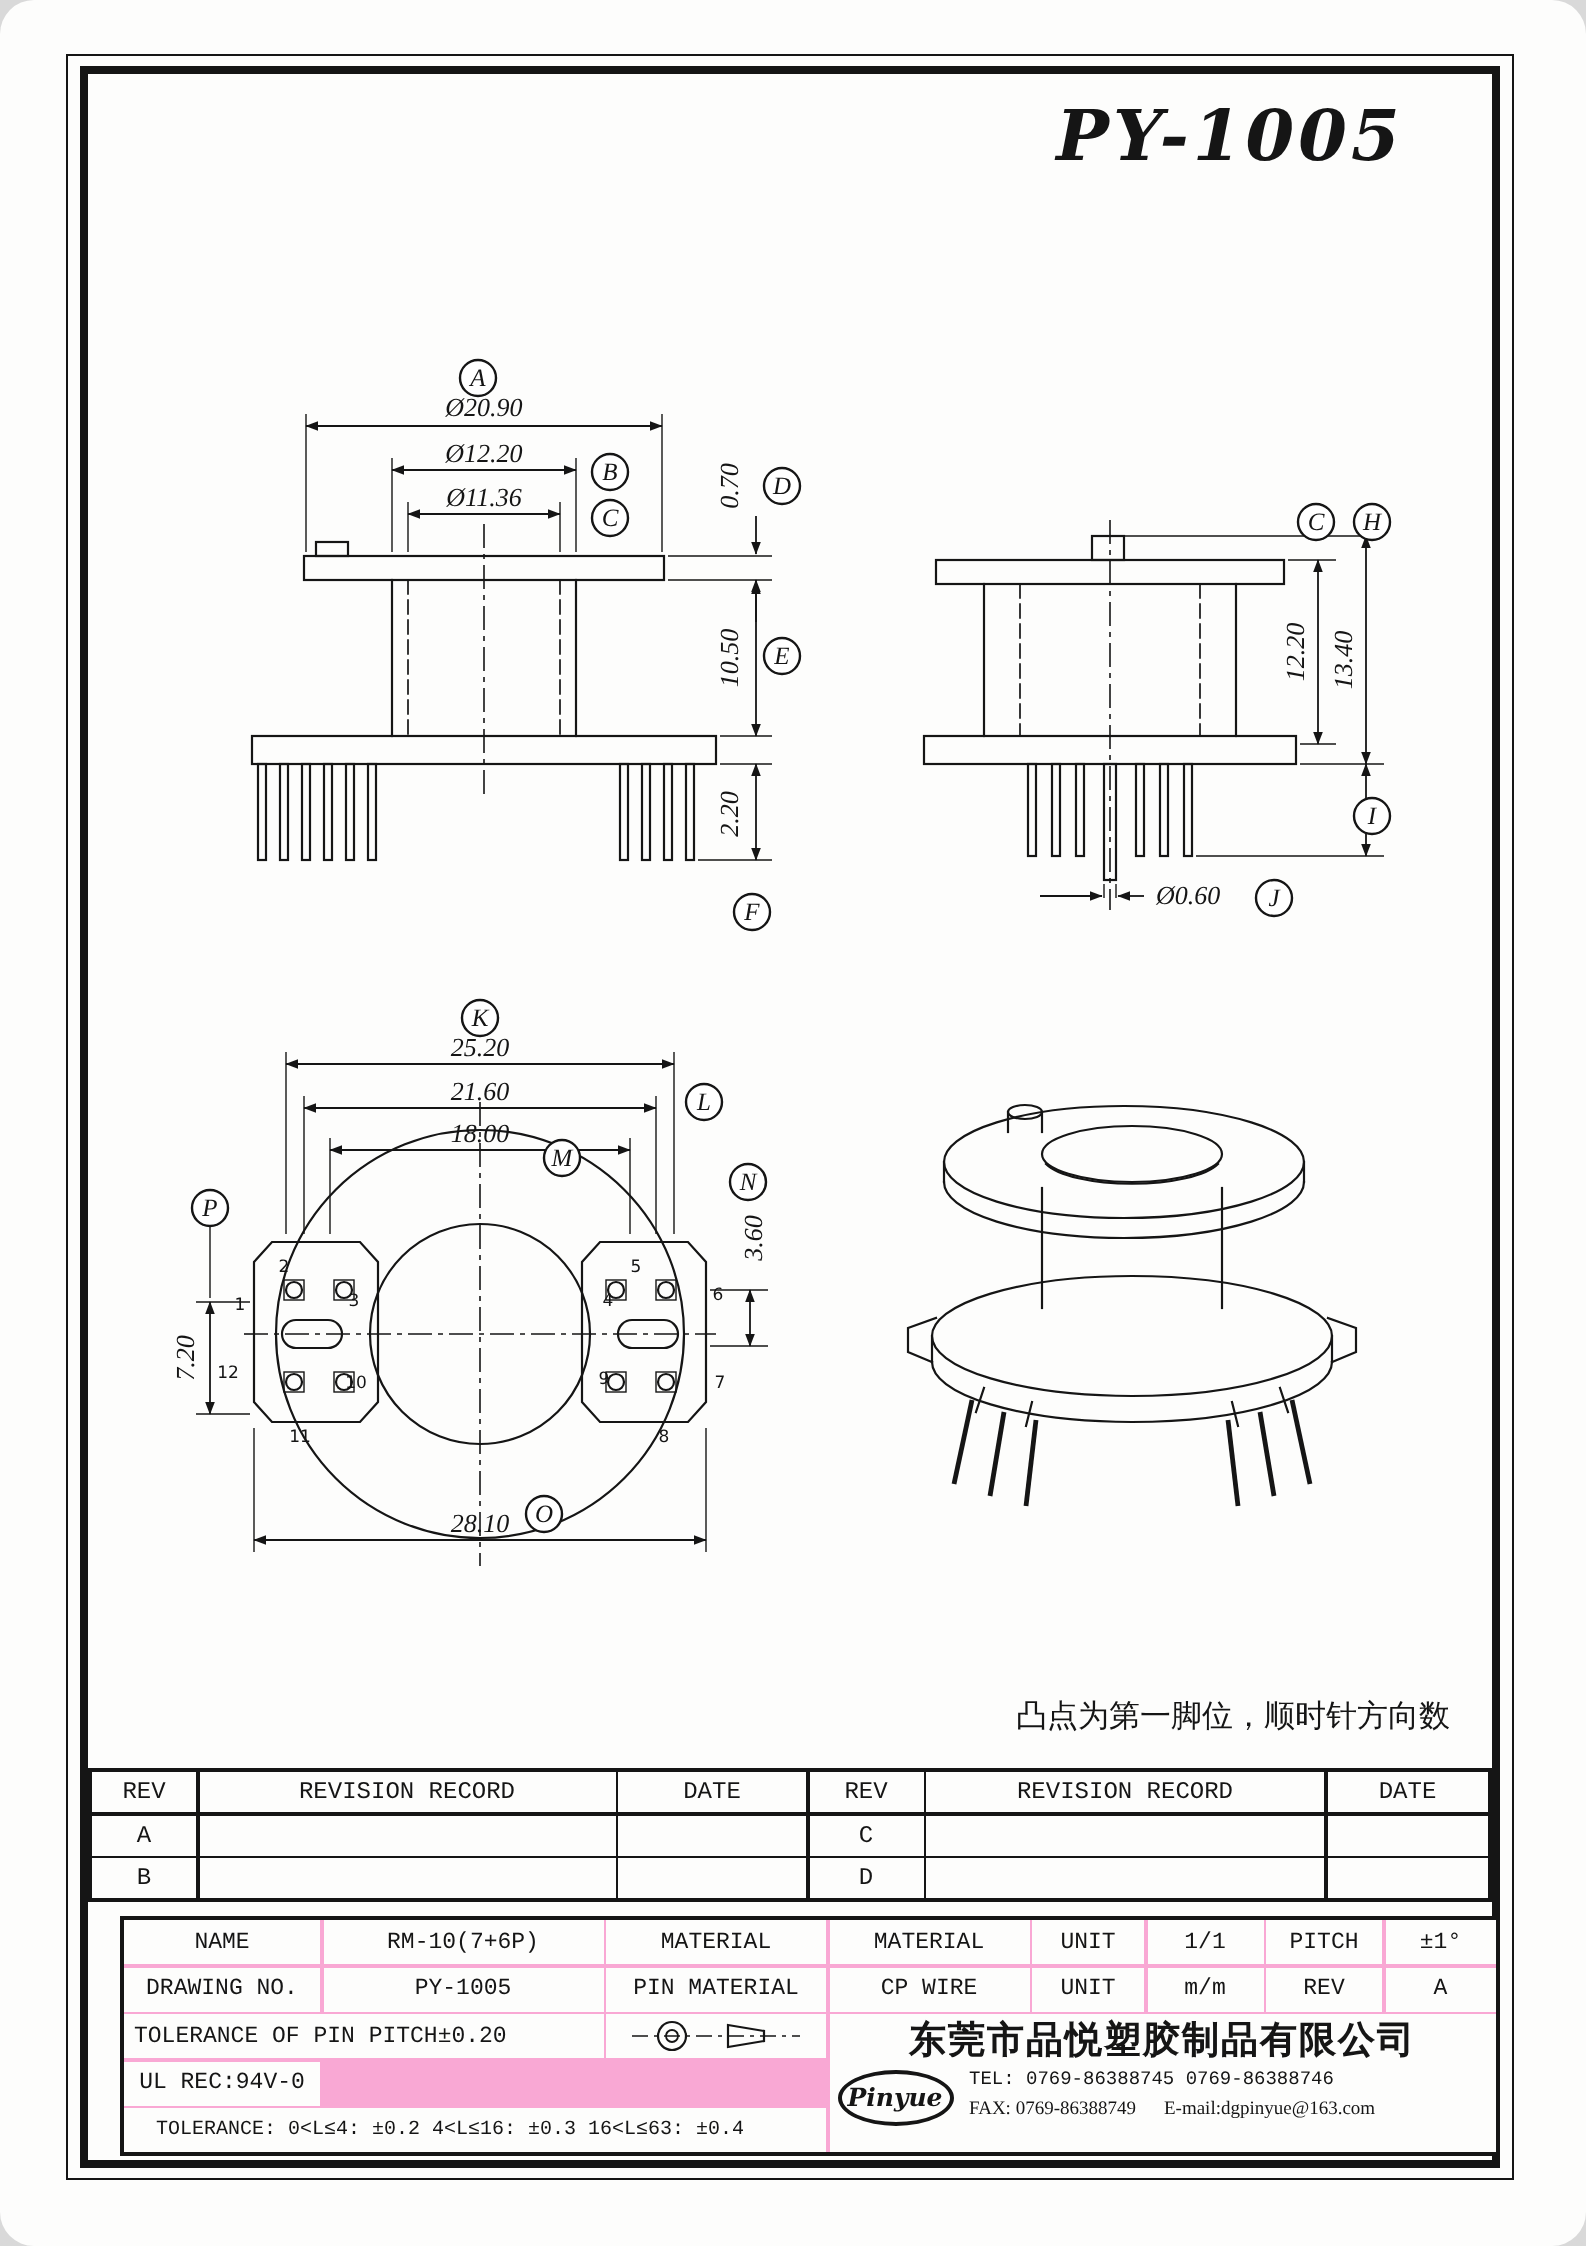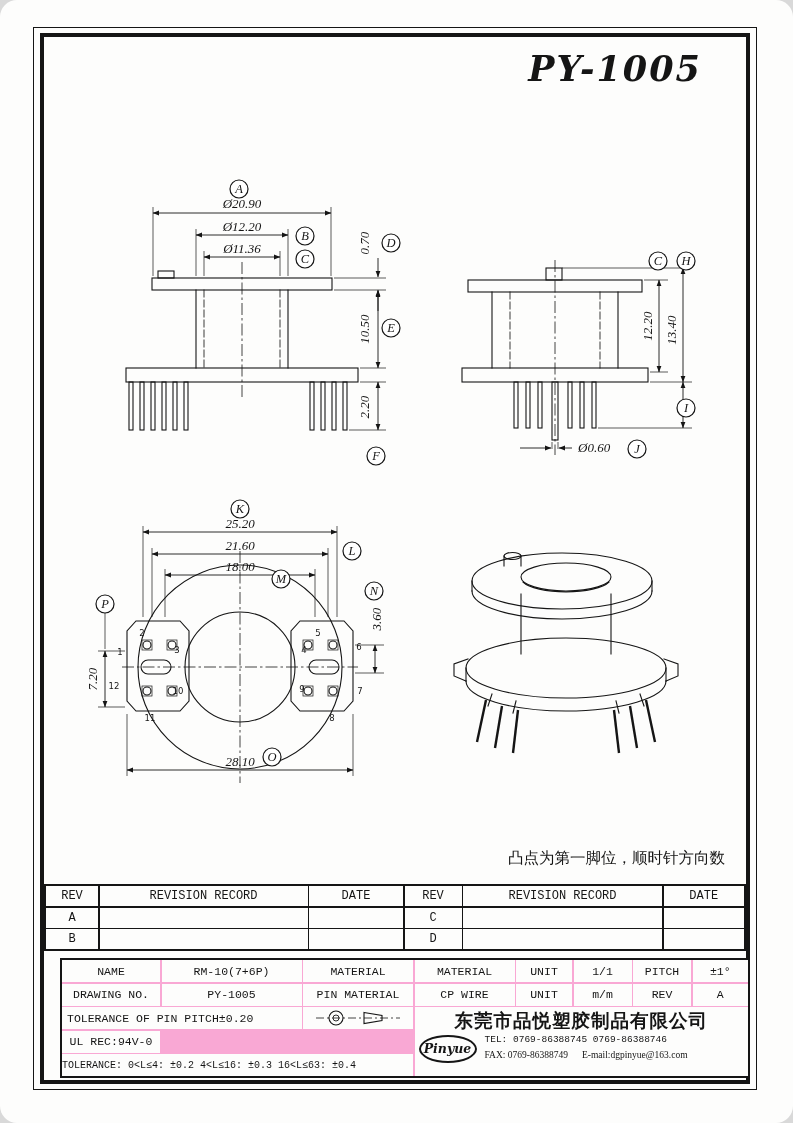--- a/index.html
+++ b/index.html
@@ -29,21 +29,21 @@
   .rcell{background:#fdfdfc;display:flex;align-items:center;justify-content:center;font-size:12px;white-space:nowrap;}
 
   
   .title-block{position:absolute;left:60px;top:958px;width:690px;height:120px;display:grid;
     grid-template-columns:98px 140px 110px 100px 56px 58px 58px 1fr;grid-template-rows:repeat(5,1fr);
     gap:1.5px;background:#f9a8d4;border:2px solid #151515;box-sizing:border-box;}
   .tcell{background:#fdfdfc;display:flex;align-items:center;justify-content:center;font-size:11.5px;white-space:nowrap;overflow:hidden;}
   .c-span2{grid-column:span 2;}
   .c-left{justify-content:flex-start;padding-left:5px;}
   .c-between{justify-content:space-between;padding:0 8px;}
-  .c-tol{grid-column:1 / 4;font-size:10px;justify-content:flex-start;padding-left:0;}
+  .c-tol{grid-column:1 / 4;font-size:10px;justify-content:flex-start;padding-left:16px;}
   .company{grid-column:4 / 9;grid-row:3 / 6;flex-direction:column;justify-content:flex-start;padding:2px 4px;}
   .company-name{width:100%;text-align:center;font-family:"DejaVu Sans","Liberation Sans",sans-serif;font-weight:bold;font-size:18.5px;letter-spacing:1px;line-height:1.25;}
   .company-row{display:flex;align-items:flex-end;gap:8px;width:100%;margin-top:1px;}
   .logo{flex:none;width:54px;height:24px;border:2px solid #151515;border-radius:50%;display:flex;align-items:center;justify-content:center;
     font-family:"DejaVu Serif","Liberation Serif",serif;font-style:italic;font-weight:bold;font-size:12.5px;}
   .contact{font-size:9.5px;line-height:1.55;white-space:nowrap;text-align:left;}
   .contact-line2{display:flex;gap:14px;font-family:Liberation Serif, serif;}
 </style>
 </head>
 <body>

